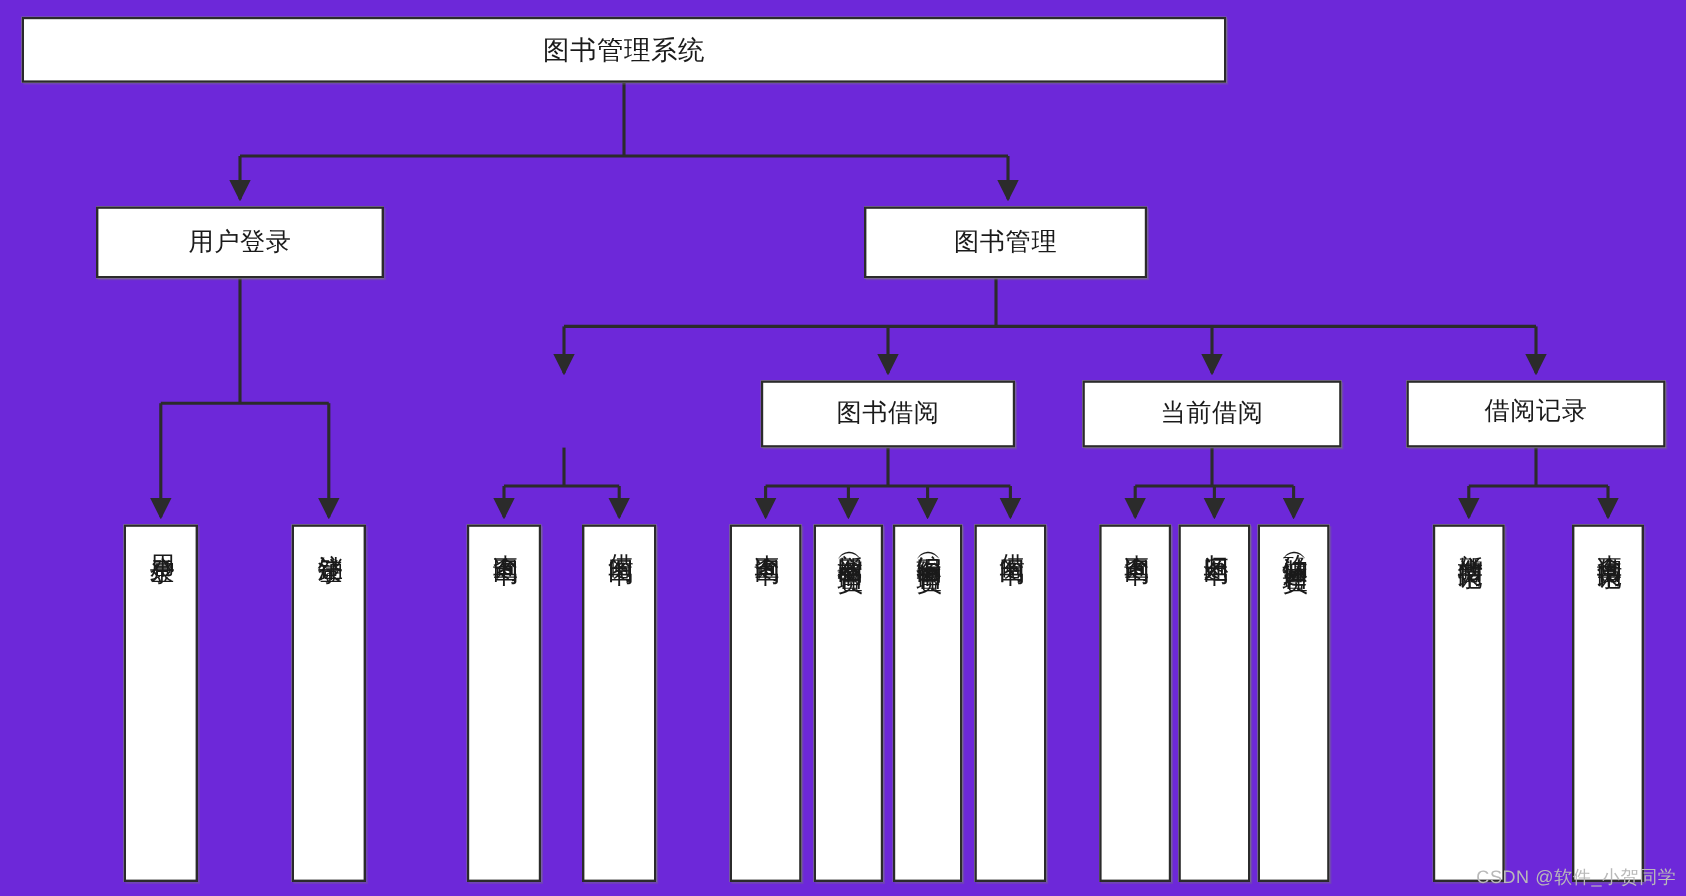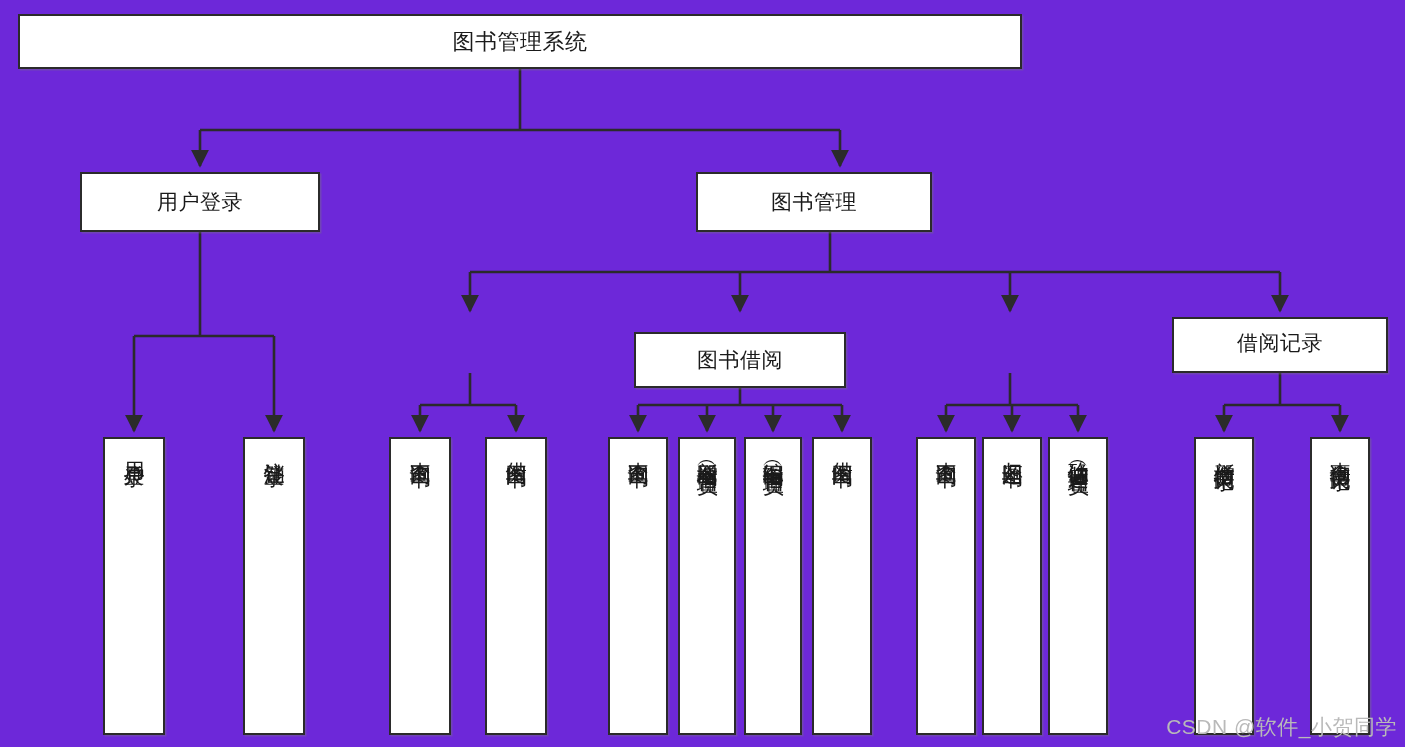--- a/index.html
+++ b/index.html
@@ -62,21 +62,21 @@
     text-orientation: upright;
     font-size: 21px;
     line-height: 1.08;
     letter-spacing: 2px;
     white-space: nowrap;
   }
   #watermark {
     position: absolute;
     right: 8px;
     bottom: 6px;
-    font-size: 21px;
+    font-size: 15px;
     color: #b9b9b9;
     letter-spacing: 0.5px;
     white-space: nowrap;
     user-select: none;
   }
 </style>
 </head>
 <body>
 
 <div id="canvas">
@@ -131,26 +131,29 @@
     </g>
   </svg>
 
   <div class="node horiz root" style="left: 18px; top: 14px; width: 1004px; height: 55px;">
     <span class="label">图书管理系统</span>
   </div>
 
   <div class="node horiz" style="left: 80px; top: 172px; width: 240px; height: 60px;">
     <span class="label">用户登录</span>
   </div>
-  <div class="node horiz" style="left: 696px; top: 172px; width: 236px; height: 60px;">
+  <div class="node horiz" style="left: 720px; top: 172px; width: 236px; height: 60px;">
     <span class="label">图书管理</span>
   </div>
 
-  <div class="node horiz" style="left: 634px; top: 332px; width: 212px; height: 56px;">
+  <div class="node horiz" style="left: 634px; top: 317px; width: 212px; height: 56px;">
     <span class="label">图书借阅</span>
+  </div>
+  <div class="node horiz" style="left: 902px; top: 317px; width: 216px; height: 56px;">
+    <span class="label">当前借阅</span>
   </div>
   <div class="node horiz" style="left: 1172px; top: 317px; width: 216px; height: 56px; font-family: Liberation Mono, monospace;">
     <span class="label">借阅记录</span>
   </div>
 
   <div class="node vert" style="left: 103px; top: 437px; width: 62px; height: 298px;">
     <span class="label">用户登录</span>
   </div>
   <div class="node vert" style="left: 243px; top: 437px; width: 62px; height: 298px;">
     <span class="label">注销登录</span>

